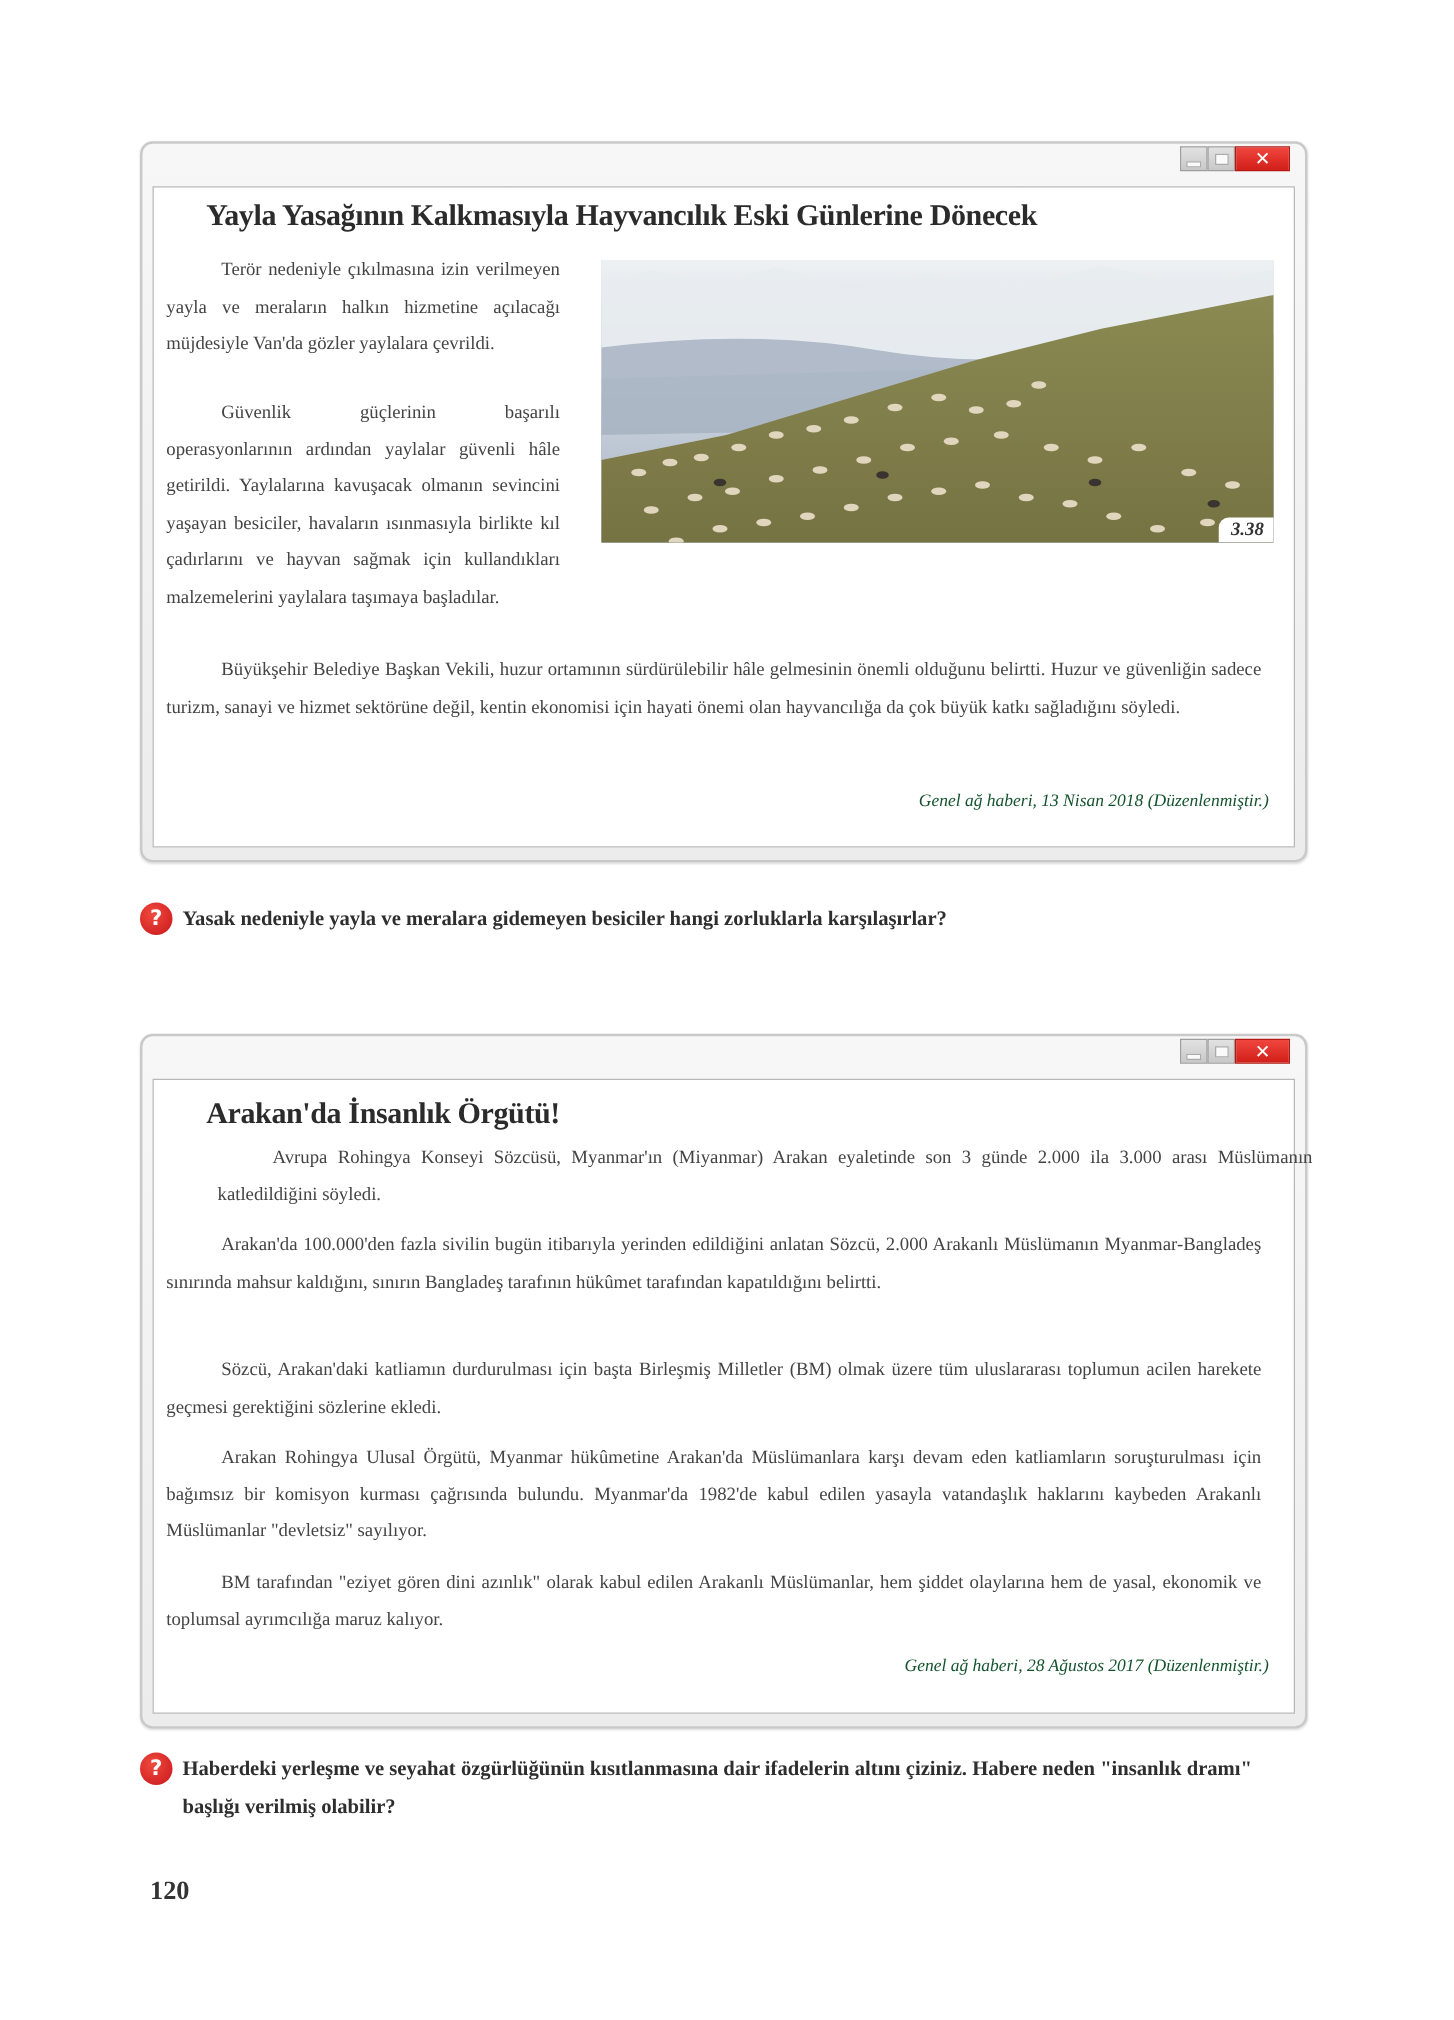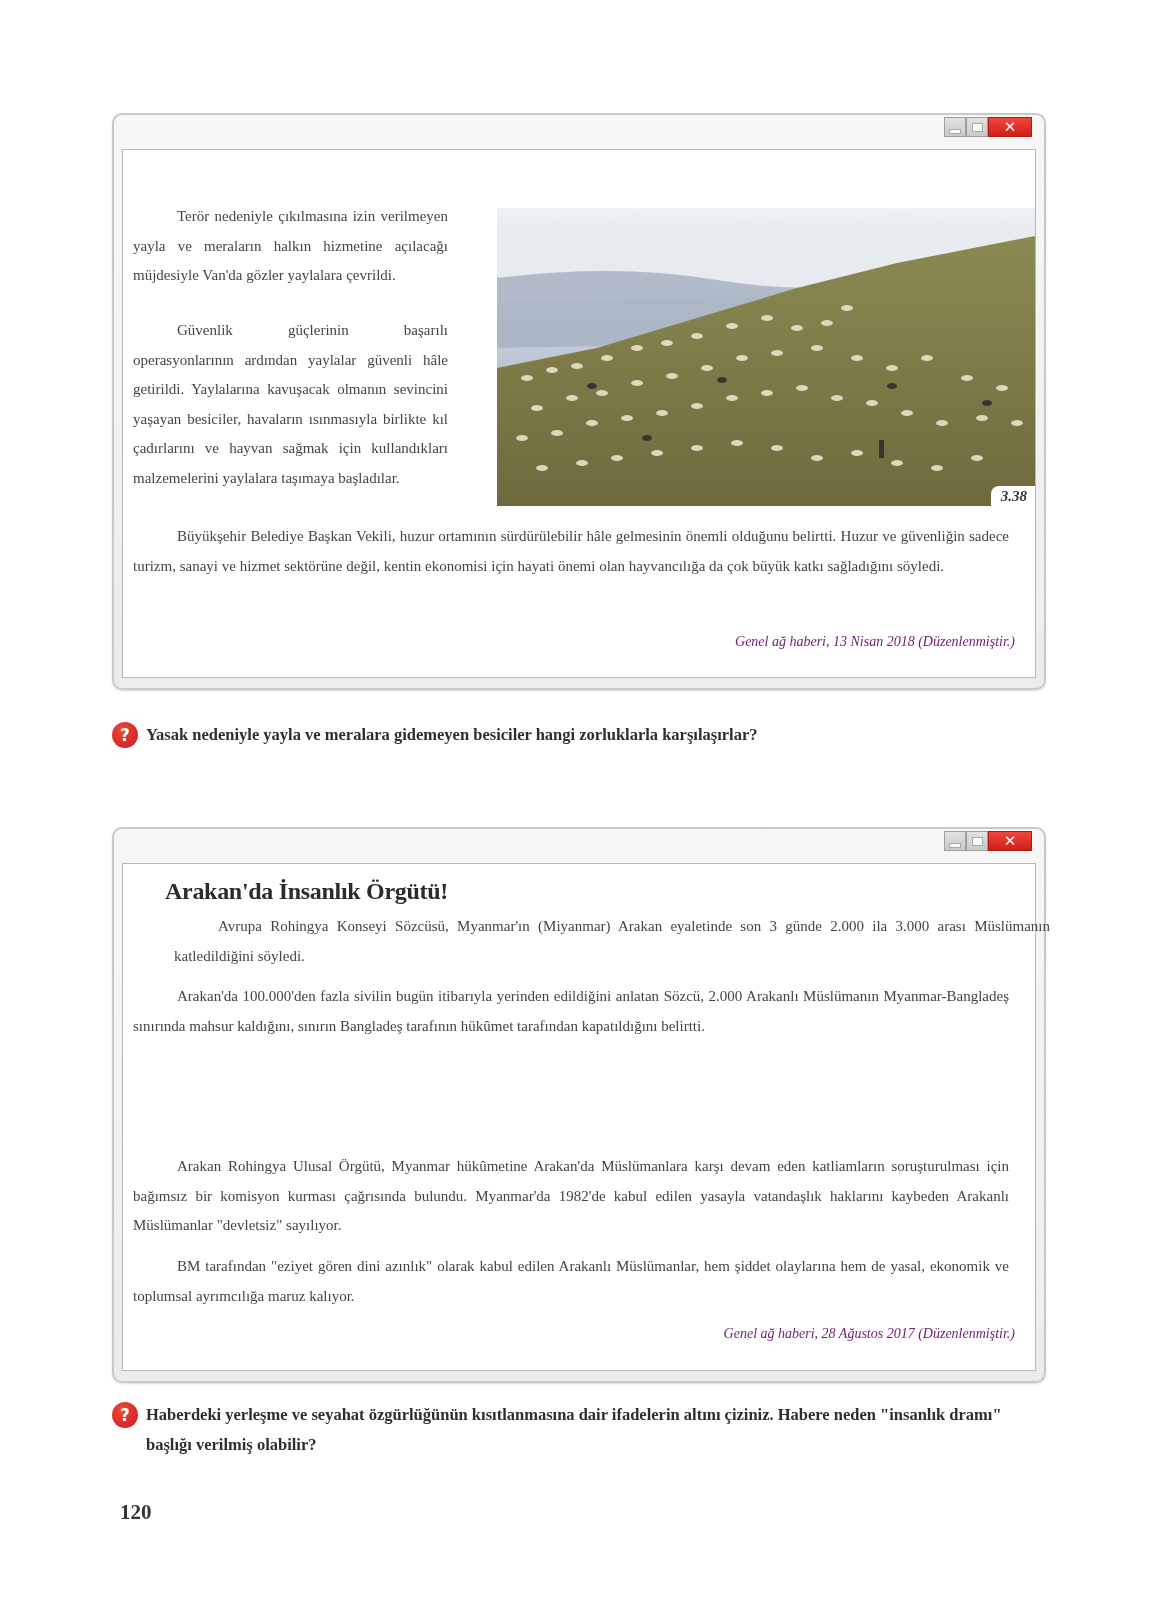--- a/index.html
+++ b/index.html
@@ -54,35 +54,35 @@
     letter-spacing: -0.3px;
   }
   .para {
     position: absolute;
     font-size: 15px; line-height: 29.5px;
     text-align: justify; color: #444;
     margin: 0;
     text-indent: 44px;
   }
   .photo {
-    position: absolute; left: 374px; top: 58px; width: 538px; height: 298px;
+    position: absolute; left: 358px; top: 58px; width: 538px; height: 226px;
     overflow: hidden;
     background: linear-gradient(#dfe6ee 0%, #c8d2dd 30%, #a9b6c6 55%, #8c9cae 100%);
   }
   .photo svg { display: block; }
   .photo-badge {
     position: absolute; right: 0; bottom: 0;
     background: #fff; color: #333;
     font-family: "Liberation Serif", serif; font-style: italic; font-weight: bold;
     font-size: 15px; padding: 2px 8px 1px 10px;
     border-top-left-radius: 8px;
   }
   .source {
     position: absolute; right: 20px;
-    font-style: italic; font-size: 14px; color: #701a75;
+    font-style: italic; font-size: 14px; color: #14532d;
   }
   .question {
     position: absolute; left: 112px;
     display: flex; align-items: flex-start;
     font-weight: bold; font-size: 16.5px; color: #2e2e2e;
     line-height: 30px;
   }
   .q-icon {
     width: 26px; height: 26px; border-radius: 50%;
     background: radial-gradient(circle at 40% 35%, #f04a3d, #c8161d);
@@ -104,20 +104,21 @@
       <div class="wc-btn wc-min">
           <div class="bar"></div>
         </div>
       <div class="wc-btn wc-max">
           <div class="box"></div>
         </div>
       <div class="wc-close">✕</div>
     </div>
   </div>
   <div class="content">
+    <h1 class="news-title" style="left:42px; top:10px;">Yayla Yasağının Kalkmasıyla Hayvancılık Eski Günlerine Dönecek</h1>
 
     <p class="para" style="left:10px; top:52px; width:315px;">Terör nedeniyle çıkılmasına izin verilmeyen yayla ve meraların halkın hizmetine açılacağı müjdesiyle Van'da gözler yaylalara çevrildi.</p>
     <p class="para" style="left:10px; top:166px; width:315px;">Güvenlik güçlerinin başarılı operasyonlarının ardından yaylalar güvenli hâle getirildi. Yaylalarına kavuşacak olmanın sevincini yaşayan besiciler, havaların ısınmasıyla birlikte kıl çadırlarını ve hayvan sağmak için kullandıkları malzemelerini yaylalara taşımaya başladılar.</p>
 
     <div class="photo">
       <svg width="538" height="298" viewBox="0 0 538 298">
         <defs>
           <linearGradient id="sky" x1="0" y1="0" x2="0" y2="1">
             <stop offset="0" stop-color="#eef1f4"></stop>
             <stop offset="0.45" stop-color="#c3ccd8"></stop>
@@ -221,20 +222,21 @@
           <div class="box"></div>
         </div>
       <div class="wc-close">✕</div>
     </div>
   </div>
   <div class="content">
     <h1 class="news-title" style="left:42px; top:14px;">Arakan'da İnsanlık Örgütü!</h1>
 
     <p class="para" style="left:10px; top:48px; width:876px;margin-left:41px;">Avrupa Rohingya Konseyi Sözcüsü, Myanmar'ın (Miyanmar) Arakan eyaletinde son 3 günde 2.000 ila 3.000 arası Müslümanın katledildiğini söyledi.</p>
     <p class="para" style="left:10px; top:118px; width:876px;">Arakan'da 100.000'den fazla sivilin bugün itibarıyla yerinden edildiğini anlatan Sözcü, 2.000 Arakanlı Müslümanın Myanmar-Bangladeş sınırında mahsur kaldığını, sınırın Bangladeş tarafının hükûmet tarafından kapatıldığını belirtti.</p>
+    <p class="para" style="left:10px; top:218px; width:876px;">Sözcü, Arakan'daki katliamın durdurulması için başta Birleşmiş Milletler (BM) olmak üzere tüm uluslararası toplumun acilen harekete geçmesi gerektiğini sözlerine ekledi.</p>
     <p class="para" style="left:10px; top:288px; width:876px;">Arakan Rohingya Ulusal Örgütü, Myanmar hükûmetine Arakan'da Müslümanlara karşı devam eden katliamların soruşturulması için bağımsız bir komisyon kurması çağrısında bulundu. Myanmar'da 1982'de kabul edilen yasayla vatandaşlık haklarını kaybeden Arakanlı Müslümanlar "devletsiz" sayılıyor.</p>
     <p class="para" style="left:10px; top:388px; width:876px;">BM tarafından "eziyet gören dini azınlık" olarak kabul edilen Arakanlı Müslümanlar, hem şiddet olaylarına hem de yasal, ekonomik ve toplumsal ayrımcılığa maruz kalıyor.</p>
 
     <div class="source" style="top:462px;">Genel ağ haberi, 28 Ağustos 2017 (Düzenlenmiştir.)</div>
   </div>
 </div>
 
 <div class="question" style="top:1400px; width:920px;">
   <span class="q-icon">?</span>
   <span>Haberdeki yerleşme ve seyahat özgürlüğünün kısıtlanmasına dair ifadelerin altını çiziniz. Habere neden "insanlık dramı" başlığı verilmiş olabilir?</span>

